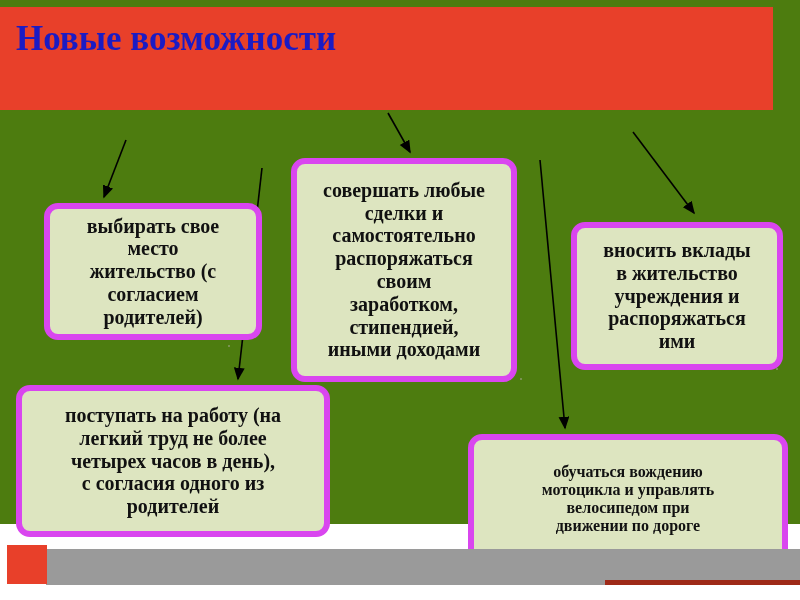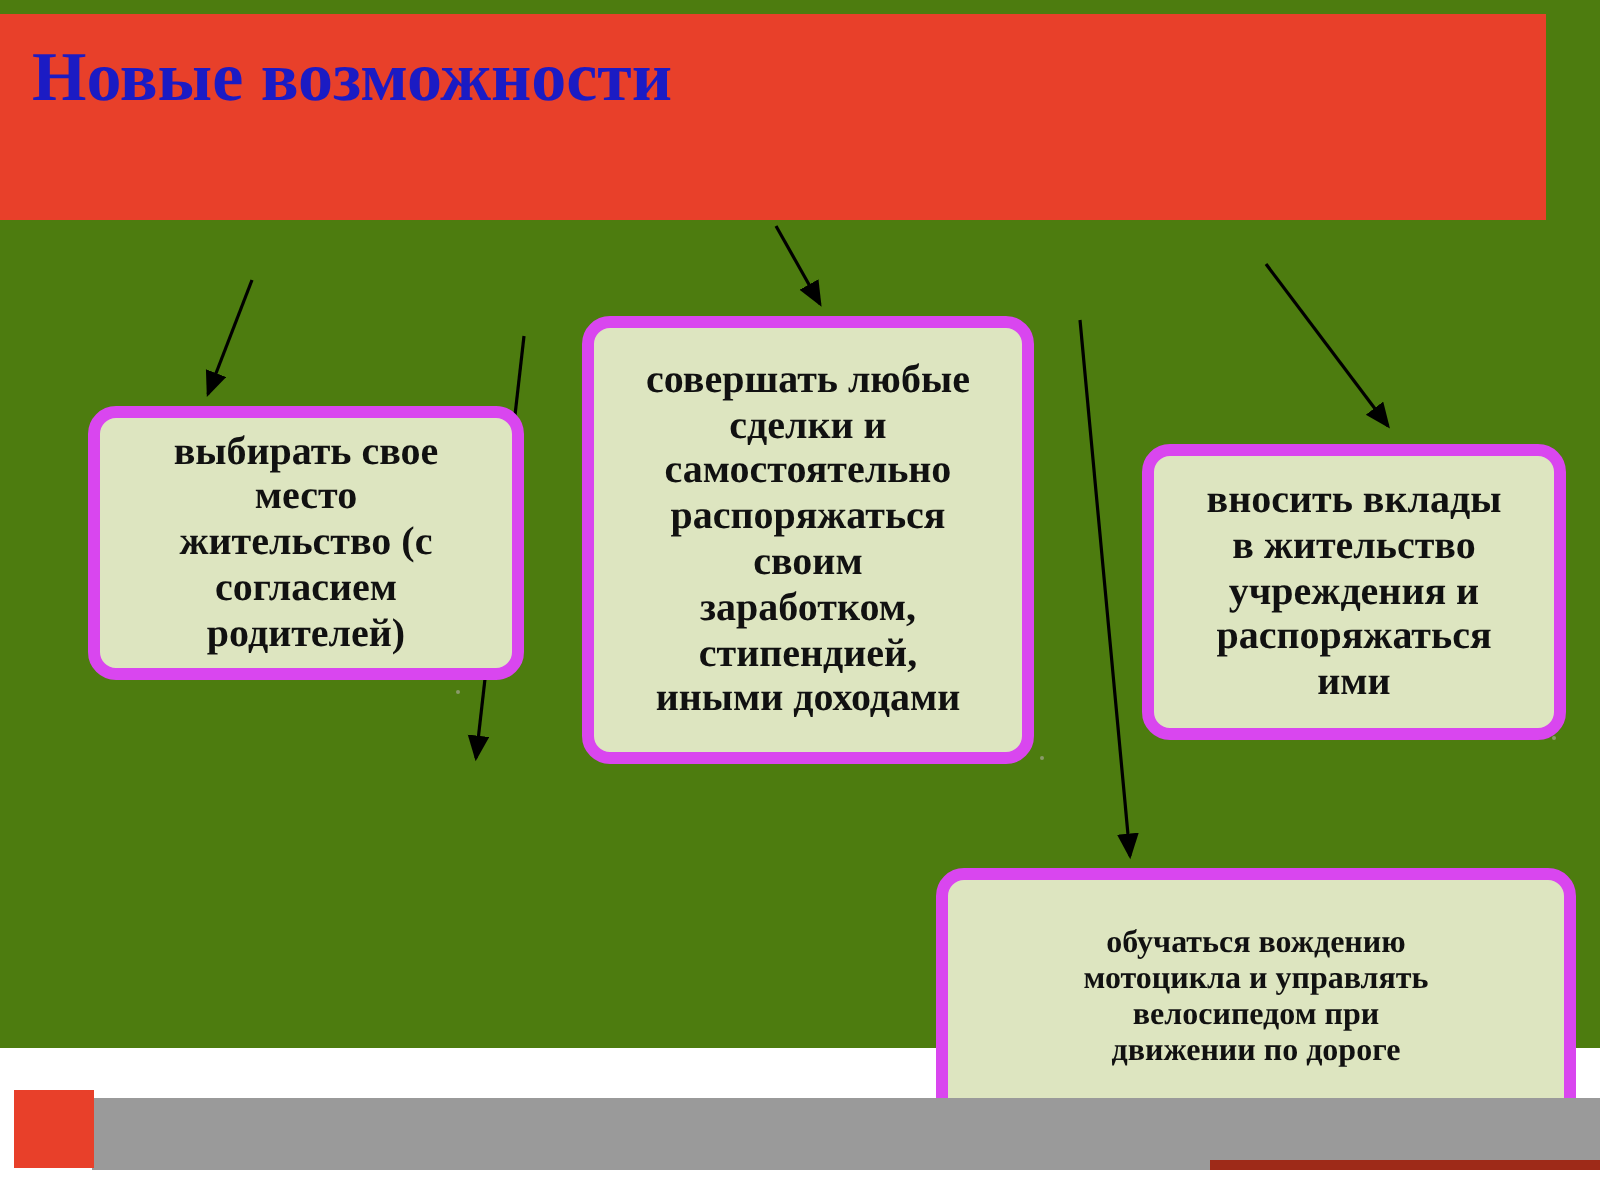--- a/index.html
+++ b/index.html
@@ -151,20 +151,25 @@
 распоряжаться
 своим
 заработком,
 стипендией,
 иными доходами</div>
   <div class="box box-deposits">вносить вклады
 в жительство
 учреждения и
 распоряжаться
 ими</div>
+  <div class="box box-work">поступать на работу (на
+легкий труд не более
+четырех часов в день),
+с согласия одного из
+родителей</div>
   <div class="box box-driving">обучаться вождению
 мотоцикла и управлять
 велосипедом при
 движении по дороге</div>
 
   <div class="dot" style="left:228px; top:345px;"></div>
   <div class="dot" style="left:520px; top:378px;"></div>
   <div class="dot" style="left:776px; top:368px;"></div>
 
   <div class="bottom-grey"></div>

